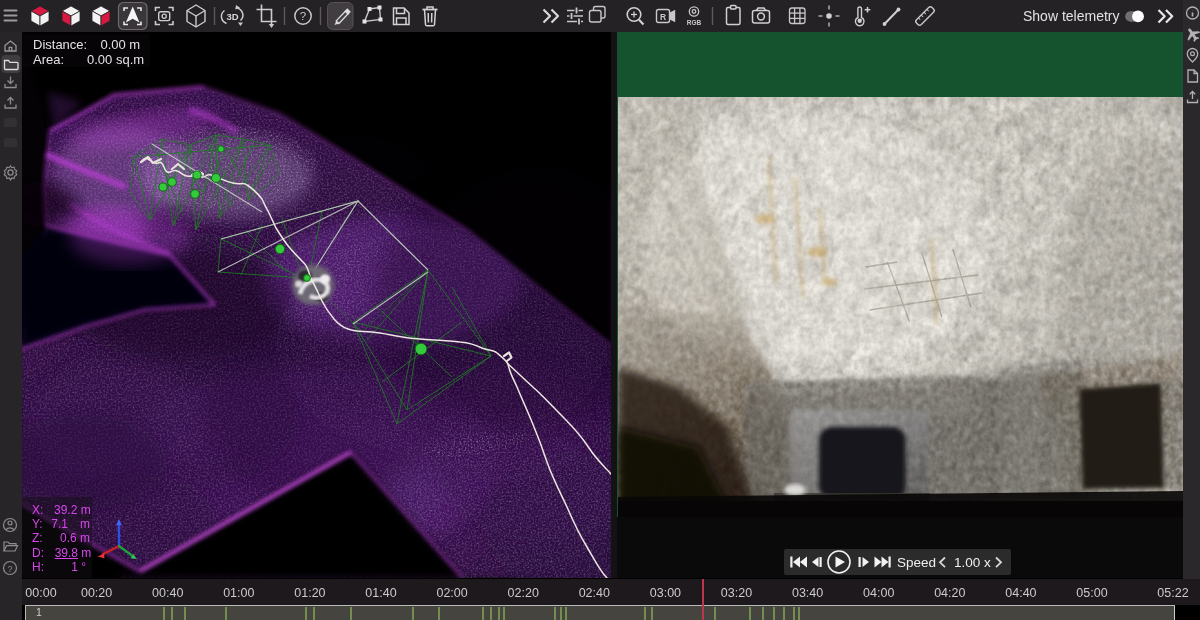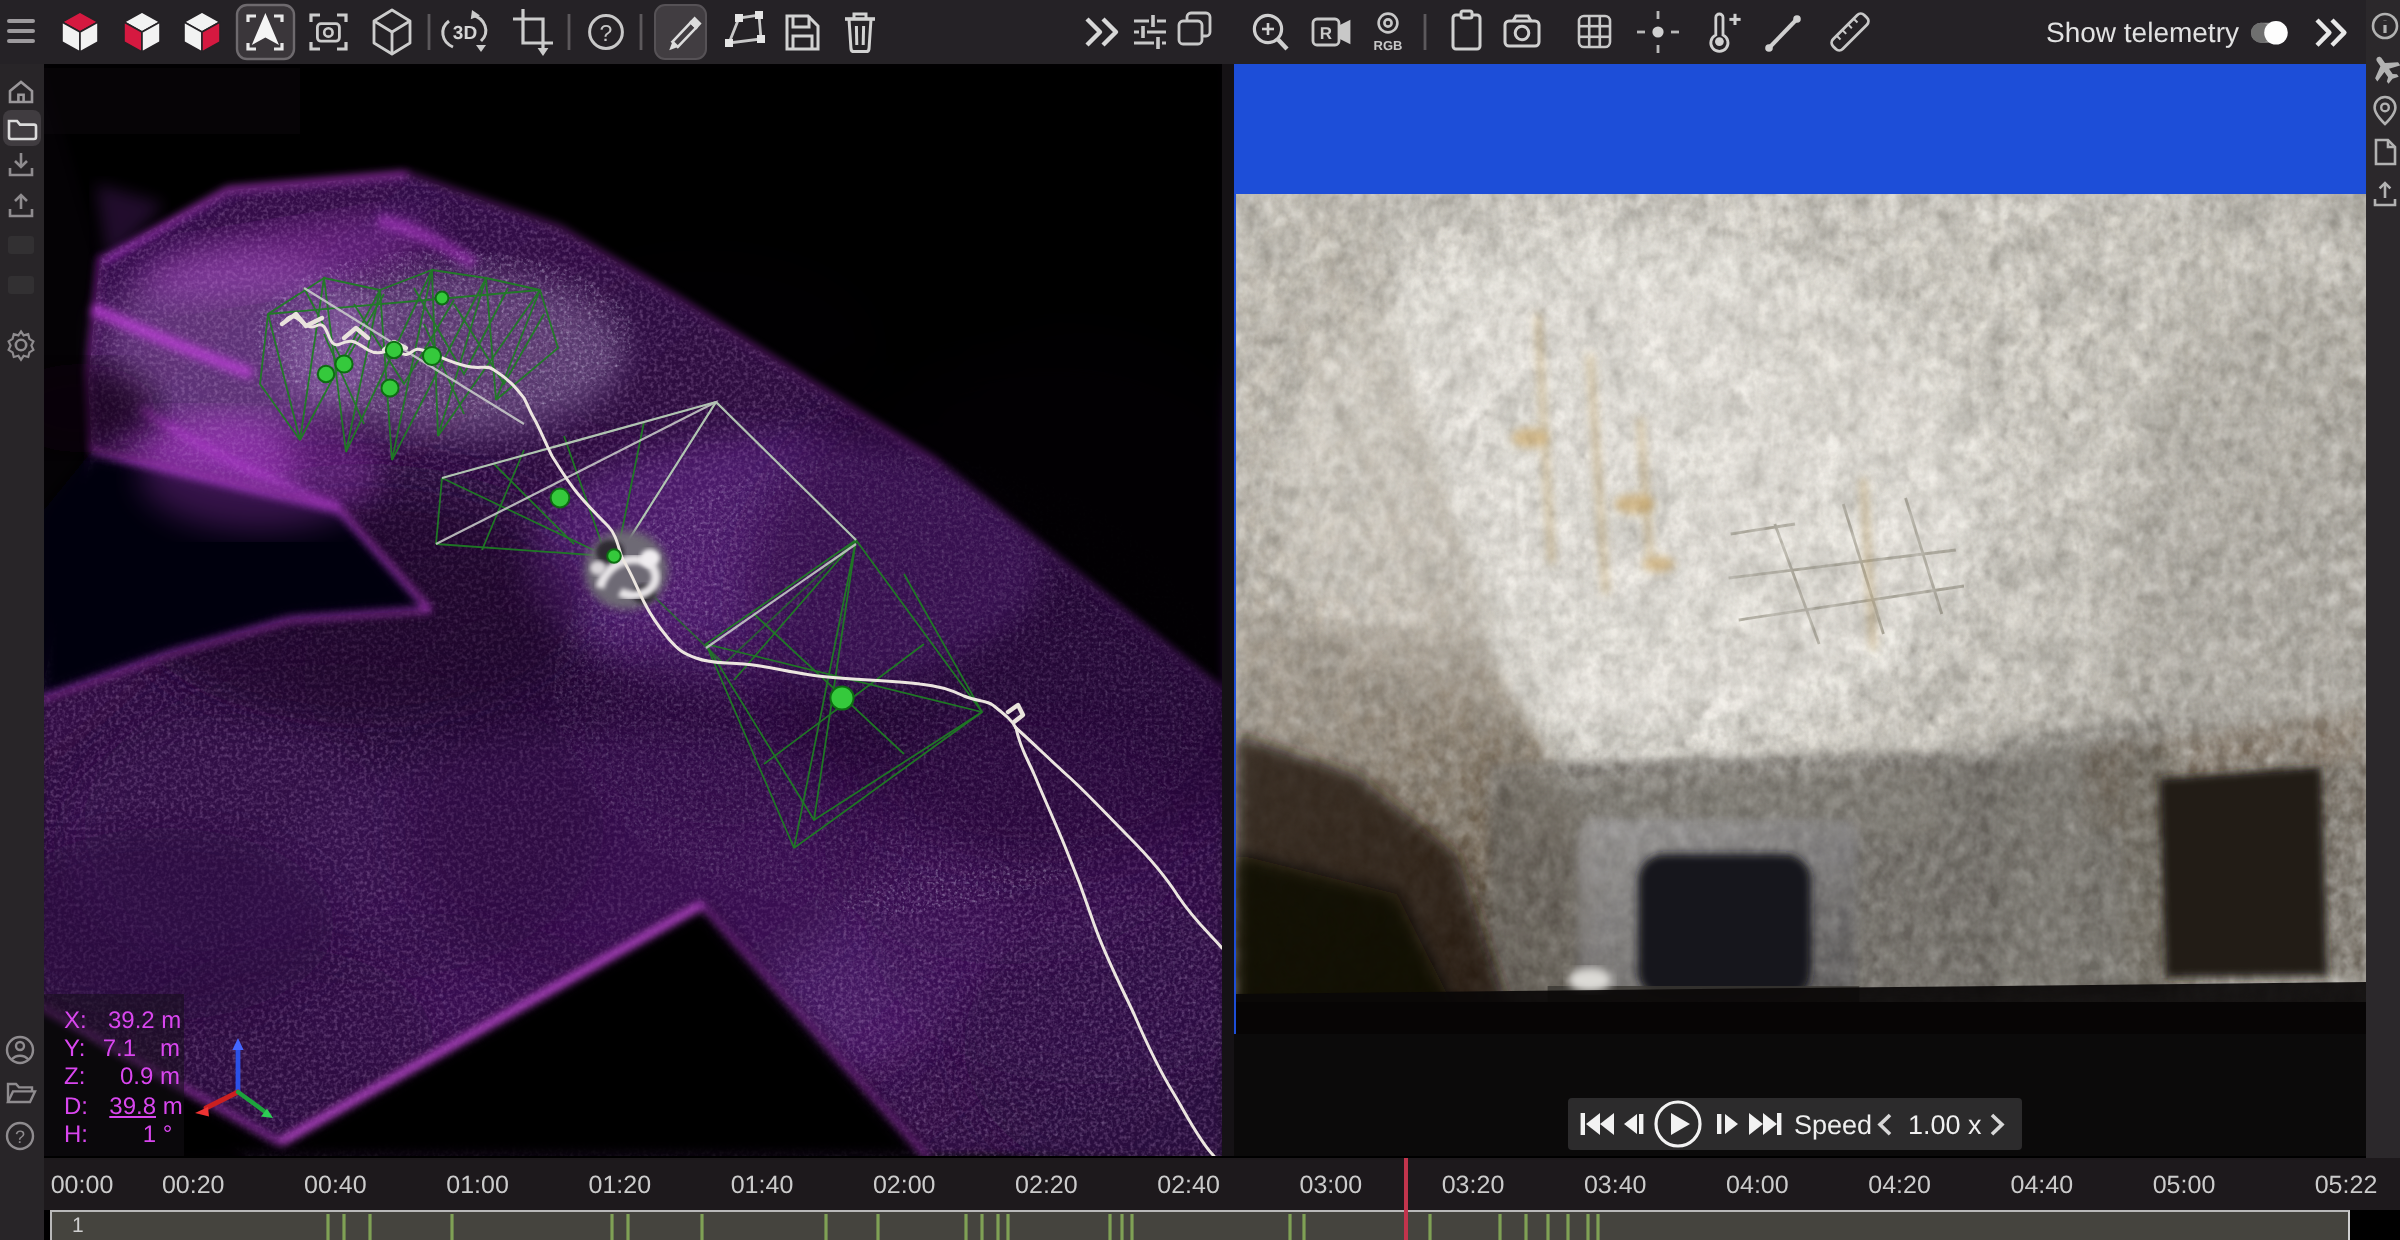--- a/index.html
+++ b/index.html
@@ -434,34 +434,38 @@
       <line x1="97" y1="514" x2="97" y2="493" stroke="#2b50e8" stroke-width="2.4"></line>
       <path d="M97 487 l2.8 6 h-5.6 z" fill="#4466ff"></path>
       <line x1="97" y1="514" x2="81" y2="522" stroke="#cc2020" stroke-width="2.4"></line>
       <path d="M75.5 524.5 l6.5 -3 l0.5 4.8 z" fill="#ee3333"></path>
       <line x1="97" y1="514" x2="110" y2="523.5" stroke="#1da33c" stroke-width="2.2"></line>
       <path d="M114.5 527 l-6 -0.8 l3 -4 z" fill="#2ecc55"></path>
     </g>
   </svg>
 
   <div class="abs" style="left:0px;top:2px;width:128px;height:33px;background:rgba(14,10,16,0.4);"></div>
+  <div class="abs" style="left:11px;top:5px;font-size:13px;color:#e3e3e3;line-height:15px;">
+    <div>Distance:<span style="display:inline-block;width:53px;text-align:right;">0.00 m</span></div>
+    <div>Area:<span style="display:inline-block;width:80px;text-align:right;">0.00 sq.m</span></div>
+  </div>
 
   <div class="abs" style="left:0px;top:465px;width:70px;height:81px;background:rgba(20,16,22,0.5);"></div>
   <div class="abs" style="left:10px;top:471px;font-size:12px;color:#d946ef;line-height:14.2px;">
     <div>X:<span style="display:inline-block;width:34px;text-align:right;">39.2</span>&nbsp;m</div>
     <div>Y:<span style="display:inline-block;width:34px;text-align:center;">7.1</span>&nbsp;m</div>
-    <div>Z:<span style="display:inline-block;width:34px;text-align:right;">0.9</span>&nbsp;m</div>
+    <div>Z:<span style="display:inline-block;width:34px;text-align:right;">0.6</span>&nbsp;m</div>
     <div>D:<span style="display:inline-block;width:34px;text-align:right;text-decoration:underline;">39.8</span>&nbsp;m</div>
     <div>H:<span style="display:inline-block;width:34px;text-align:right;">1</span>&nbsp;°</div>
   </div>
   </div>
 
   <div class="abs" style="left:611px;top:32px;width:6px;height:546px;background:#151215;"></div>
 
-  <div class="abs" id="panelv" style="left:617px;top:32px;width:566px;height:546px;background:#1d4ed8;overflow:hidden;">
+  <div class="abs" id="panelv" style="left:617px;top:32px;width:566px;height:546px;background:#14532d;overflow:hidden;">
     <div class="abs" style="left:0;top:485px;width:566px;height:61px;background:#0b0a0a;"></div>
     <div class="abs" style="left:1px;top:65px;width:565px;height:420px;">
     <svg width="565" height="420" viewBox="0 0 562 420" preserveAspectRatio="none">
       <defs>
         <radialGradient id="vgBase" cx="0.33" cy="0.3" r="1.05">
           <stop offset="0" stop-color="#e8e4dc"></stop>
           <stop offset="0.4" stop-color="#d5d1c8"></stop>
           <stop offset="0.75" stop-color="#b4b0a7"></stop>
           <stop offset="1" stop-color="#97938a"></stop>
         </radialGradient>

